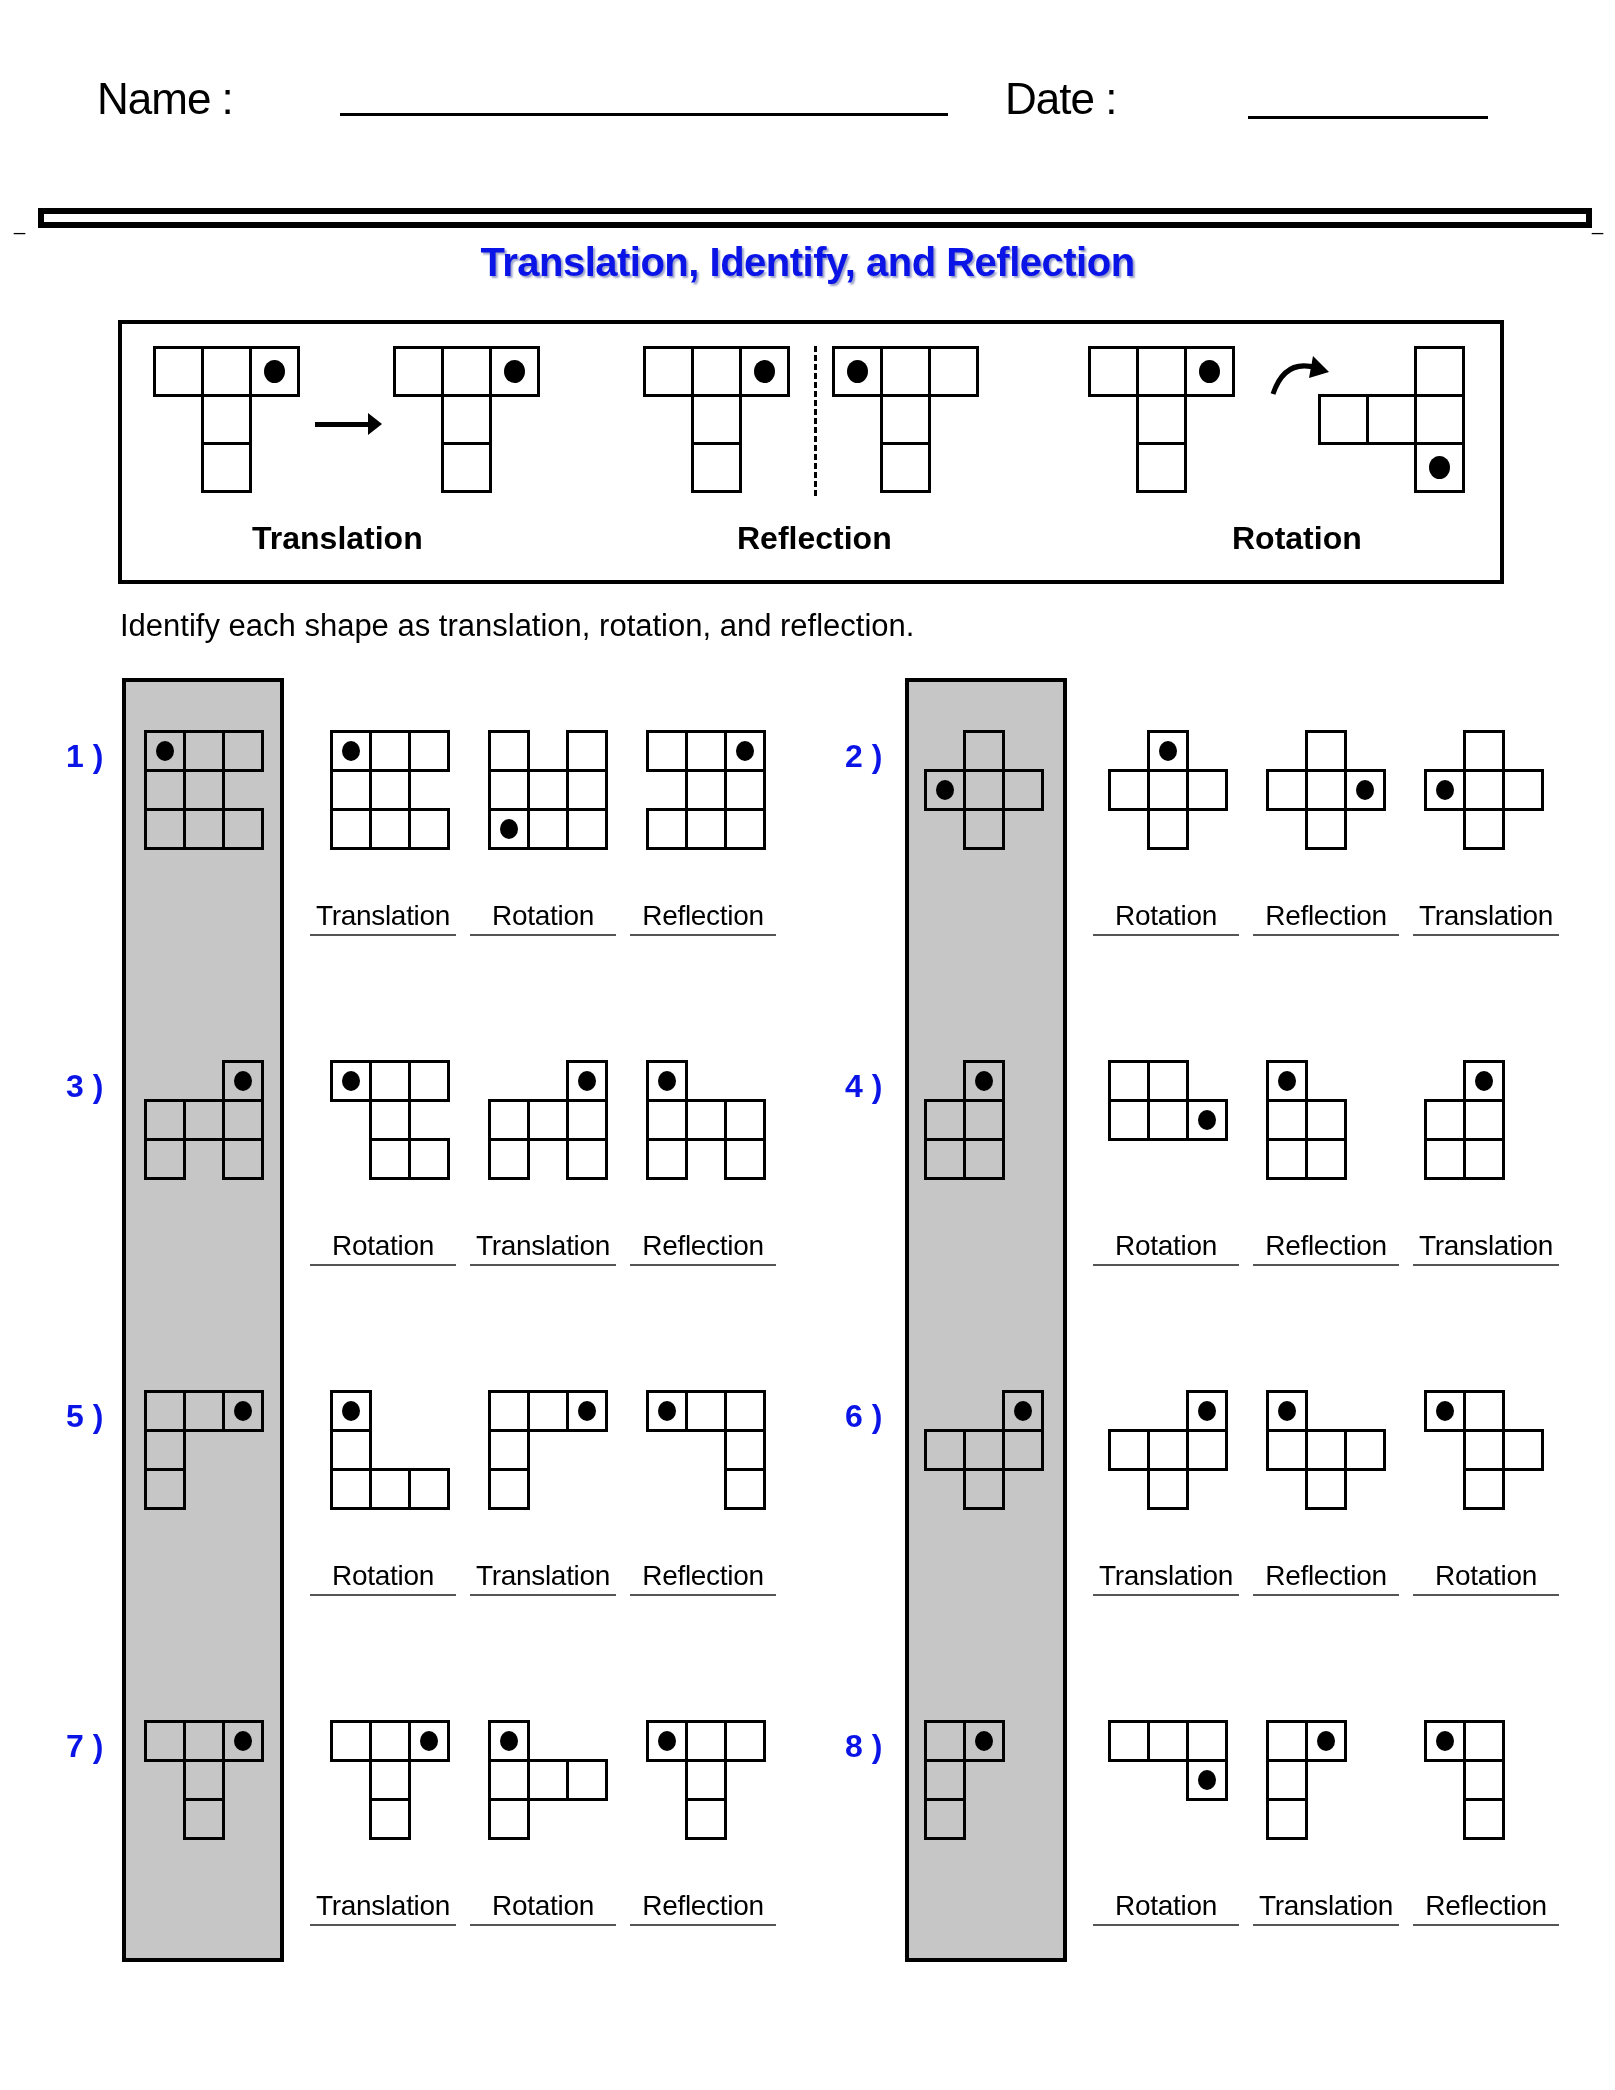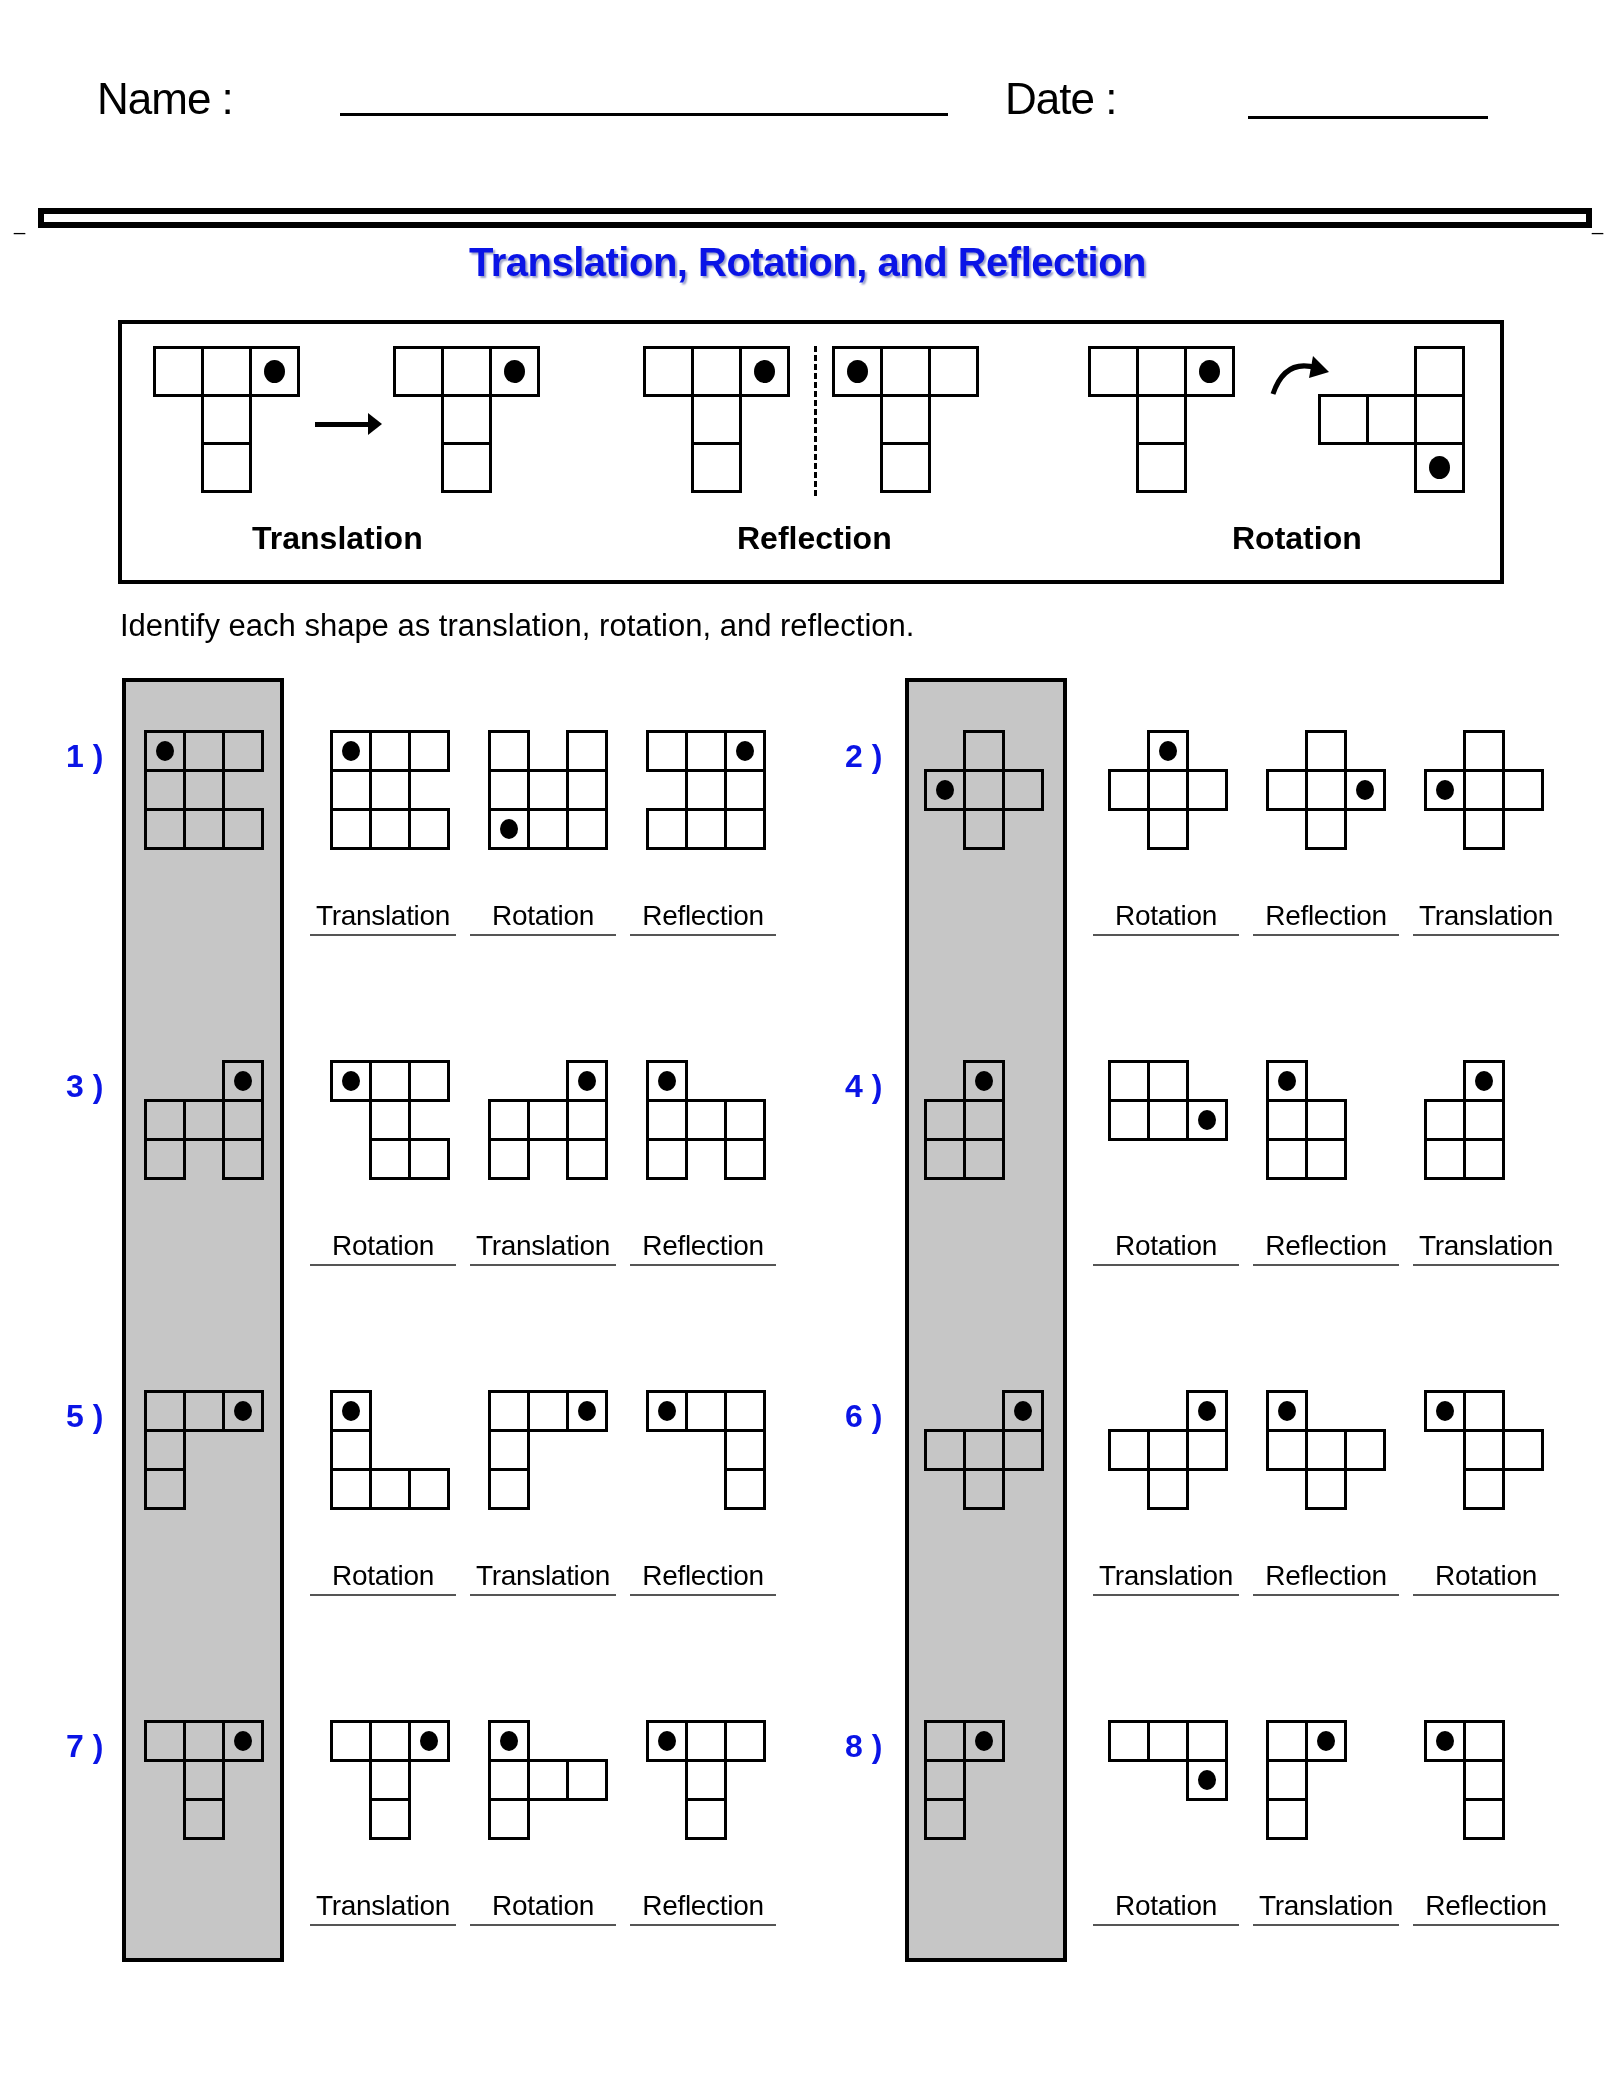--- a/index.html
+++ b/index.html
@@ -31,21 +31,21 @@
 
 <div class="abs hdr-text" style="left:97px;">Name :</div>
 <div class="abs hdr-line" style="left:340px; top:113px; width:608px;"></div>
 <div class="abs hdr-text" style="left:1005px;">Date :</div>
 <div class="abs hdr-line" style="left:1248px; top:116px; width:240px;"></div>
 
 <div class="abs tick" style="left:14px;">_</div>
 <div class="abs dbl"></div>
 <div class="abs tick" style="left:1592px;">_</div>
 
-<div class="abs title">Translation, Rotation, and Reflection</div>
+<div class="abs title">Translation, Identify, and Reflection</div>
 
 <div class="abs example-box"></div>
 <div id="examples-layer">
     <div class="shape" style="left: 153px; top: 346px;">
       <div class="cell" style="left: 0px; top: 0px; width: 51px; height: 51px;"></div>
       <div class="cell" style="left: 48px; top: 0px; width: 51px; height: 51px;"></div>
       <div class="cell" style="left: 96px; top: 0px; width: 51px; height: 51px;"></div>
       <div class="cell" style="left: 48px; top: 48px; width: 51px; height: 51px;"></div>
       <div class="cell" style="left: 48px; top: 96px; width: 51px; height: 51px;"></div>
       <div class="dot" style="width: 21px; height: 23px; left: 111px; top: 13.95px;"></div>

